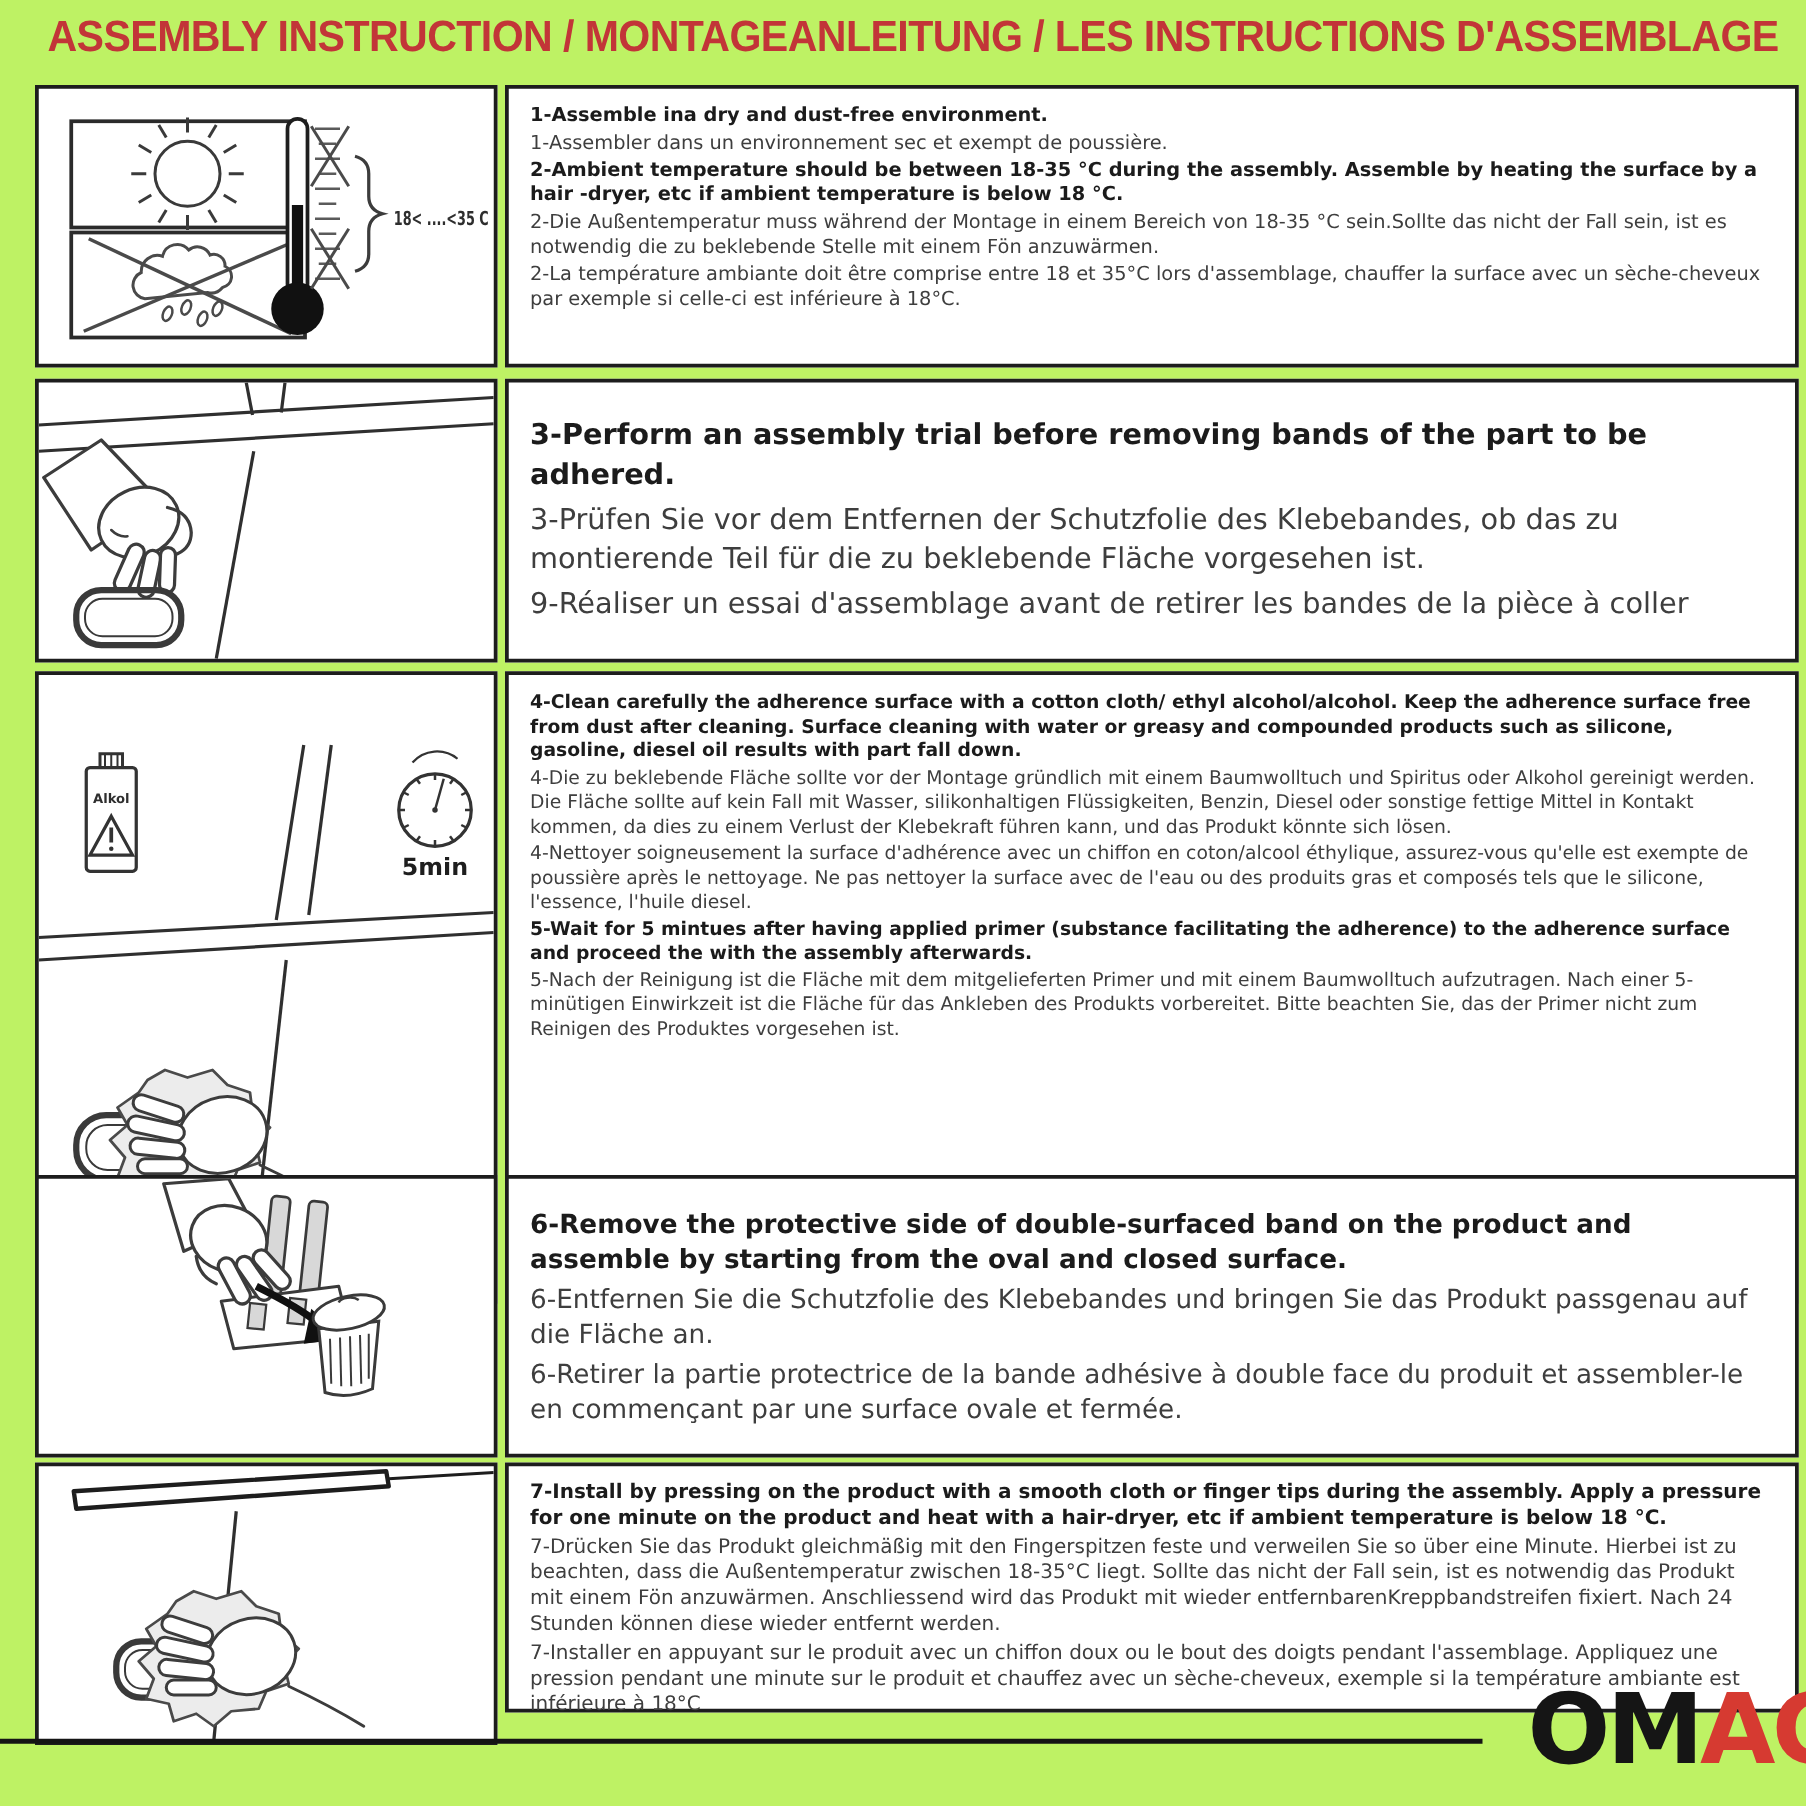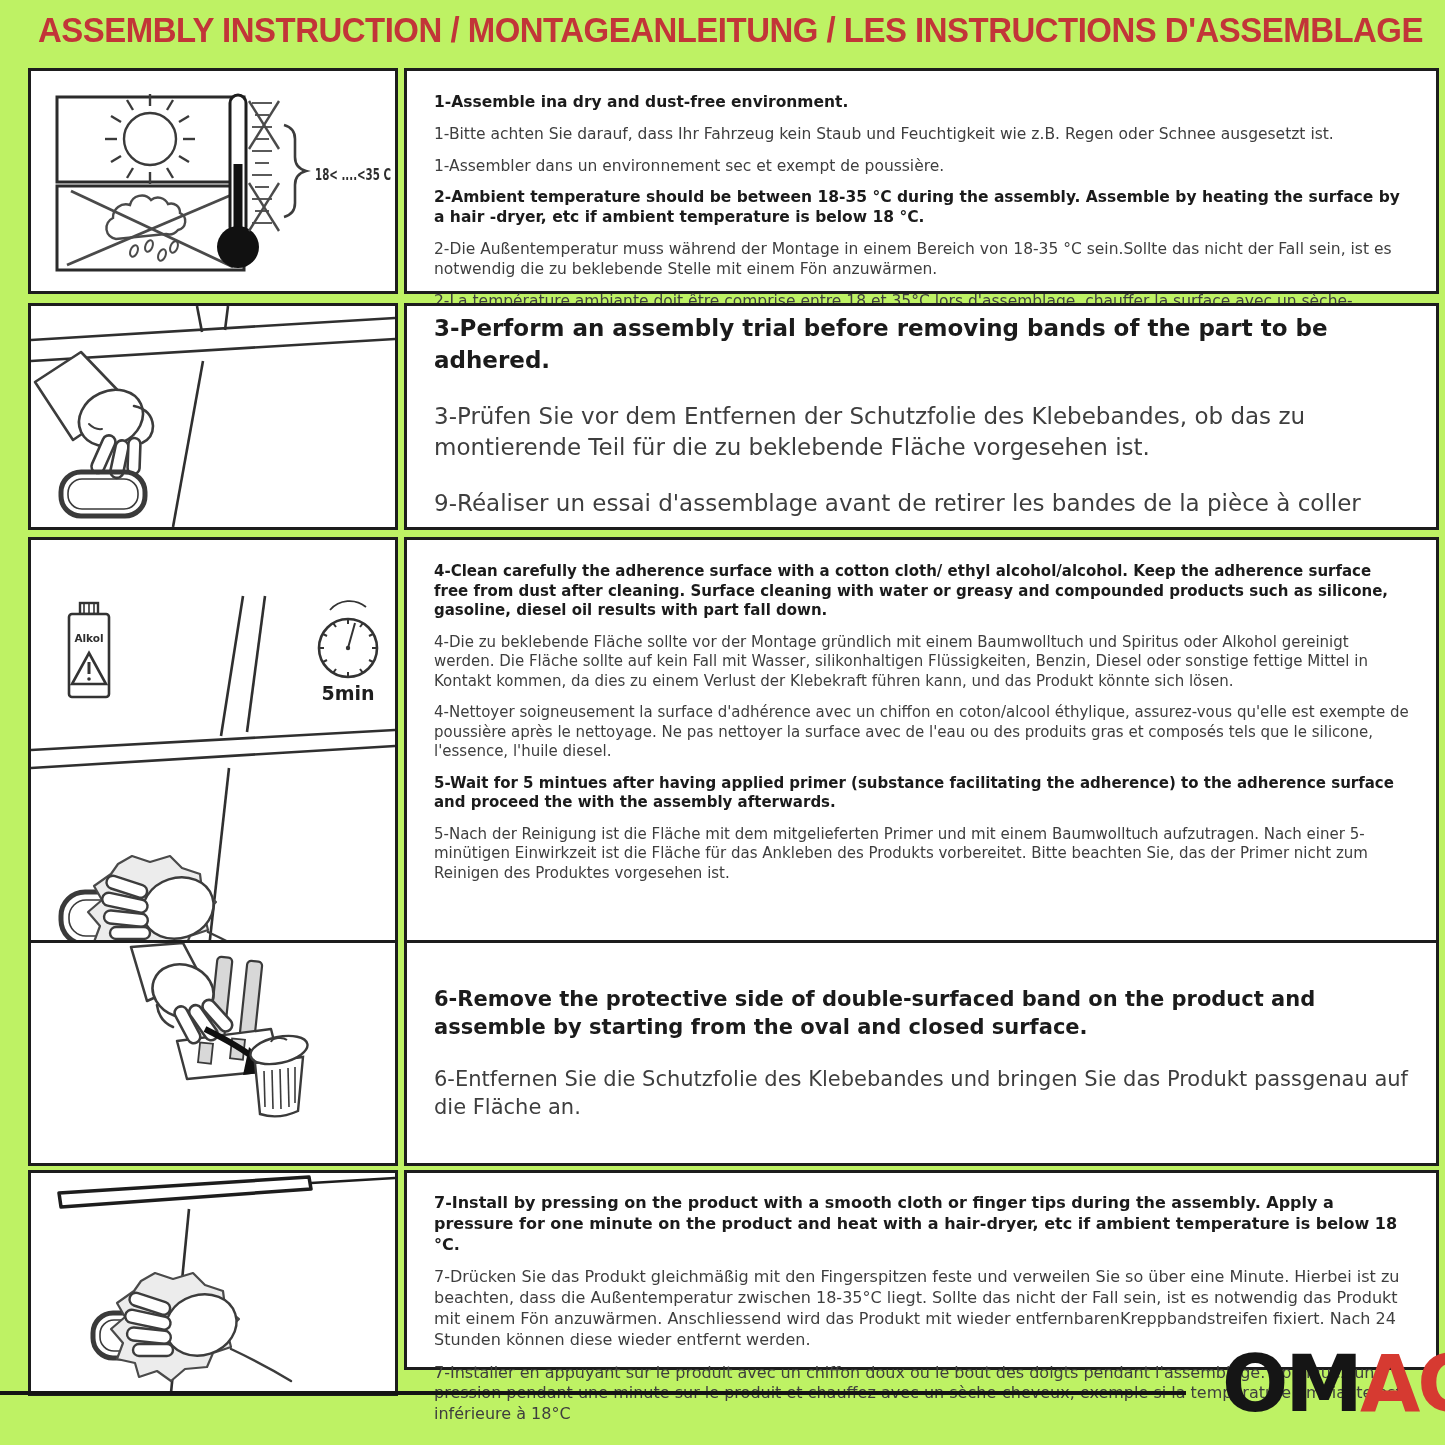--- a/index.html
+++ b/index.html
@@ -10,21 +10,21 @@
          font-family:"Liberation Sans",sans-serif;}
   .box{position:absolute;border:3px solid #1d1d1d;background:#fff;box-sizing:border-box;}
   .illus{left:28px;width:370px;}
   .tbox{left:404px;width:1035px;padding:10px 15px;}
   .r1{top:68px;height:226px;}
   .r2{top:303px;height:227px;}
   .r3{top:537px;height:506px;}
   .r4{top:940px;height:226px;}
   .r5l{top:1170px;height:226px;}
   .r5t{top:1170px;height:200px;padding-top:8px;}
-  .tbox p{margin:12px;color:#3e3e3e;}
+  .tbox p{margin:2px;color:#3e3e3e;}
   .tbox p.b{color:#1b1b1b;font-weight:bold;}
   .gap{margin-top:20px;}
   .t1{font-size:15.5px;line-height:1.28;}
   .t2{font-size:23px;line-height:1.38;display:flex;flex-direction:column;justify-content:center;}
   .t3{font-size:15px;line-height:1.3;}
   .t4{font-size:21px;line-height:1.34;display:flex;flex-direction:column;justify-content:center;}
   .t5{font-size:16px;line-height:1.3;}
   svg{display:block;width:100%;height:100%;}
   .rule{position:absolute;left:0;top:1391px;width:1186px;height:4px;background:#141414;}
   .logo{position:absolute;left:1188px;top:1345px;font-size:78px;font-weight:bold;letter-spacing:-3px;
@@ -90,21 +90,20 @@
           <line x1="218" y1="160" x2="248" y2="112"></line>
             <line x1="218" y1="112" x2="248" y2="160"></line>
         </g>
         <path d="M253,54 q11,3 11,14 v18 q0,11 11,14 q-11,3 -11,14 v18 q0,11 -11,14" fill="none" stroke="#3c3c3c" stroke-width="2.6"></path>
       </g>
       <text x="284" y="109" font-size="15.5" font-weight="bold" fill="#2e2e2e" textLength="76" lengthAdjust="spacingAndGlyphs">18&lt; ....&lt;35 C</text>
     </svg>
   </div>
   <div class="box tbox t1 r1">
     <p class="b">1-Assemble ina dry and dust-free environment.</p>
-    <p>1-Bitte achten Sie darauf, dass Ihr Fahrzeug kein Staub und Feuchtigkeit wie z.B. Regen oder Schnee ausgesetzt ist.</p>
     <p>1-Assembler dans un environnement sec et exempt de poussière.</p>
     <p class="b gap">2-Ambient temperature should be between 18-35 °C  during the assembly. Assemble by heating the surface by a hair -dryer, etc if ambient temperature is below 18 °C.</p>
     <p>2-Die Außentemperatur muss während der Montage in einem Bereich von 18-35 °C  sein.Sollte das nicht der Fall sein, ist es notwendig die zu beklebende Stelle mit einem Fön anzuwärmen.</p>
     <p>2-La température ambiante doit être comprise entre 18 et 35°C lors d'assemblage, chauffer la surface avec un sèche-cheveux par exemple si celle-ci est inférieure à 18°C.</p>
   </div>
 
   <div class="box illus r2">
     <svg viewBox="0 0 364 221">
       <g stroke="#2f2f2f" stroke-width="2.6" fill="none">
         <path d="M166,0 L171,26"></path>
@@ -233,20 +232,21 @@
           <line x1="264" y1="124" x2="264" y2="160"></line>
         </g>
         <ellipse cx="248" cy="107" rx="29" ry="13" transform="rotate(-12 248 107)"></ellipse>
         <path d="M240,99 a9,5 0 0 1 16,-2" fill="none" stroke-width="2"></path>
       </g>
     </svg>
   </div>
   <div class="box tbox t4 r4">
     <p class="b">6-Remove the protective side of double-surfaced band on the product and assemble by starting from the oval and closed surface.</p>
     <p>6-Entfernen Sie die Schutzfolie des Klebebandes und bringen Sie das Produkt passgenau auf die Fläche an.</p>
+    <p>6-Retirer la partie protectrice de la bande adhésive à double face du produit et assembler-le en commençant par une surface ovale et fermée.</p>
   </div>
 
   <div class="box illus r5l">
     <svg viewBox="0 0 364 220">
       <g stroke="#1d1d1d" fill="#fff" stroke-width="3.5" stroke-linejoin="round">
         <path d="M28,20 L278,4 L280,16 L30,34 Z"></path>
         <path d="M280,10 L364,5" fill="none" stroke-width="2.4"></path>
         <path d="M158,36 L140,220" fill="none" stroke-width="2.6" stroke="#2f2f2f"></path>
       </g>
       <g fill="none" stroke="#3a3a3a">

